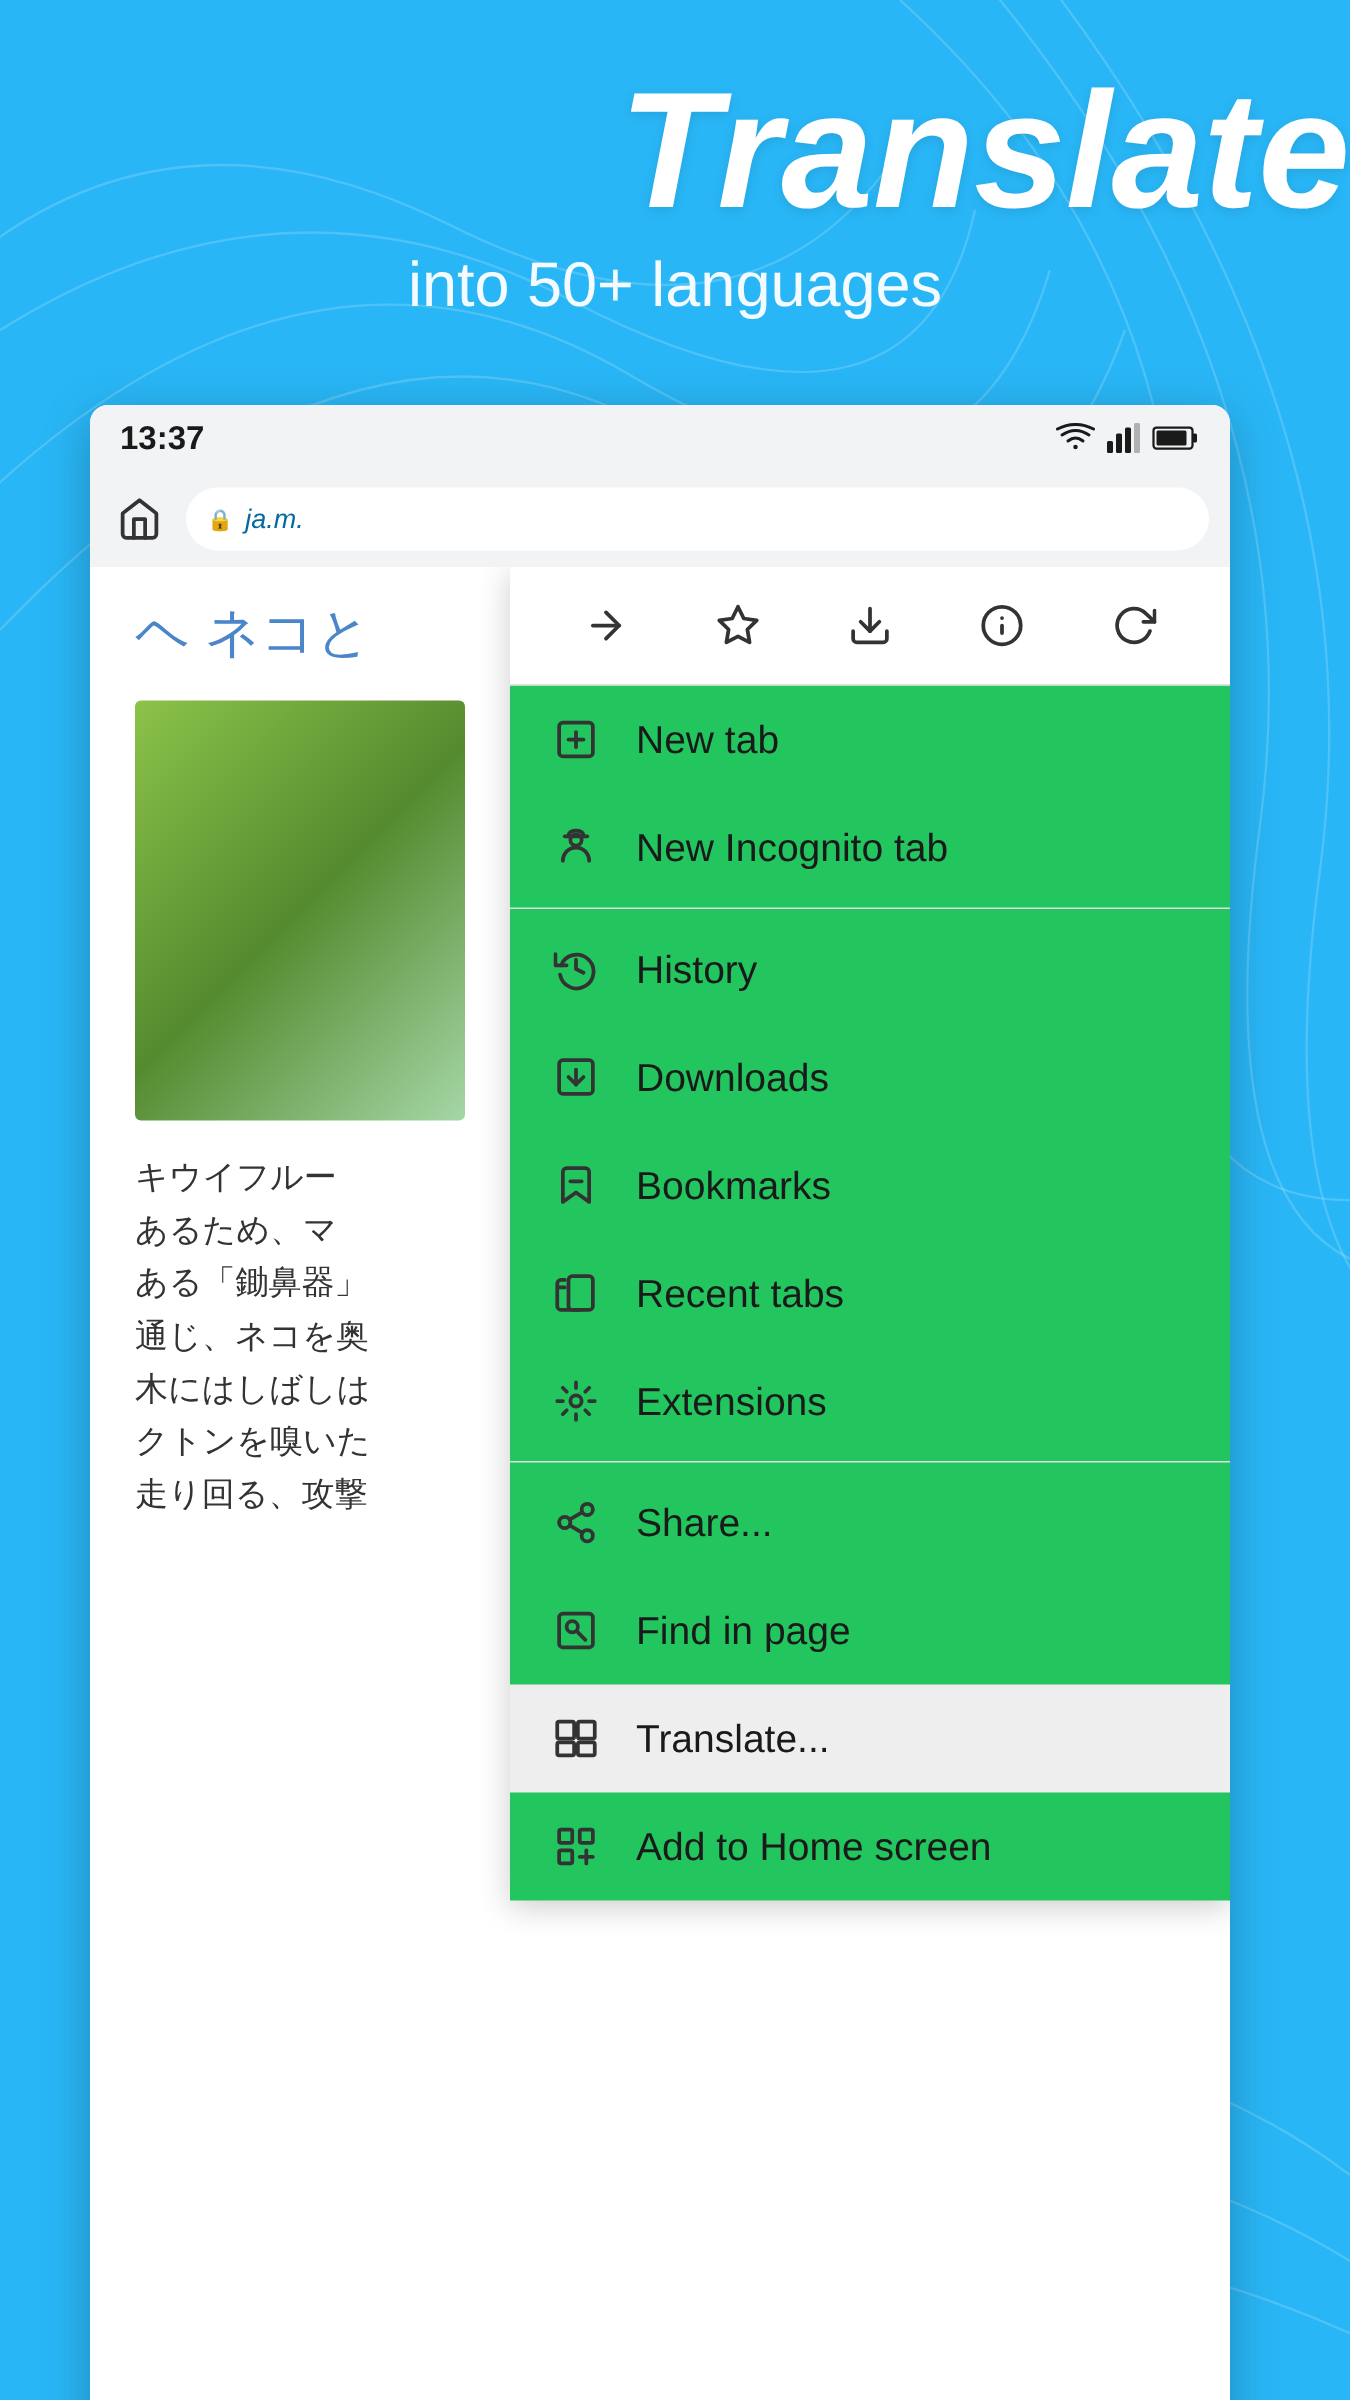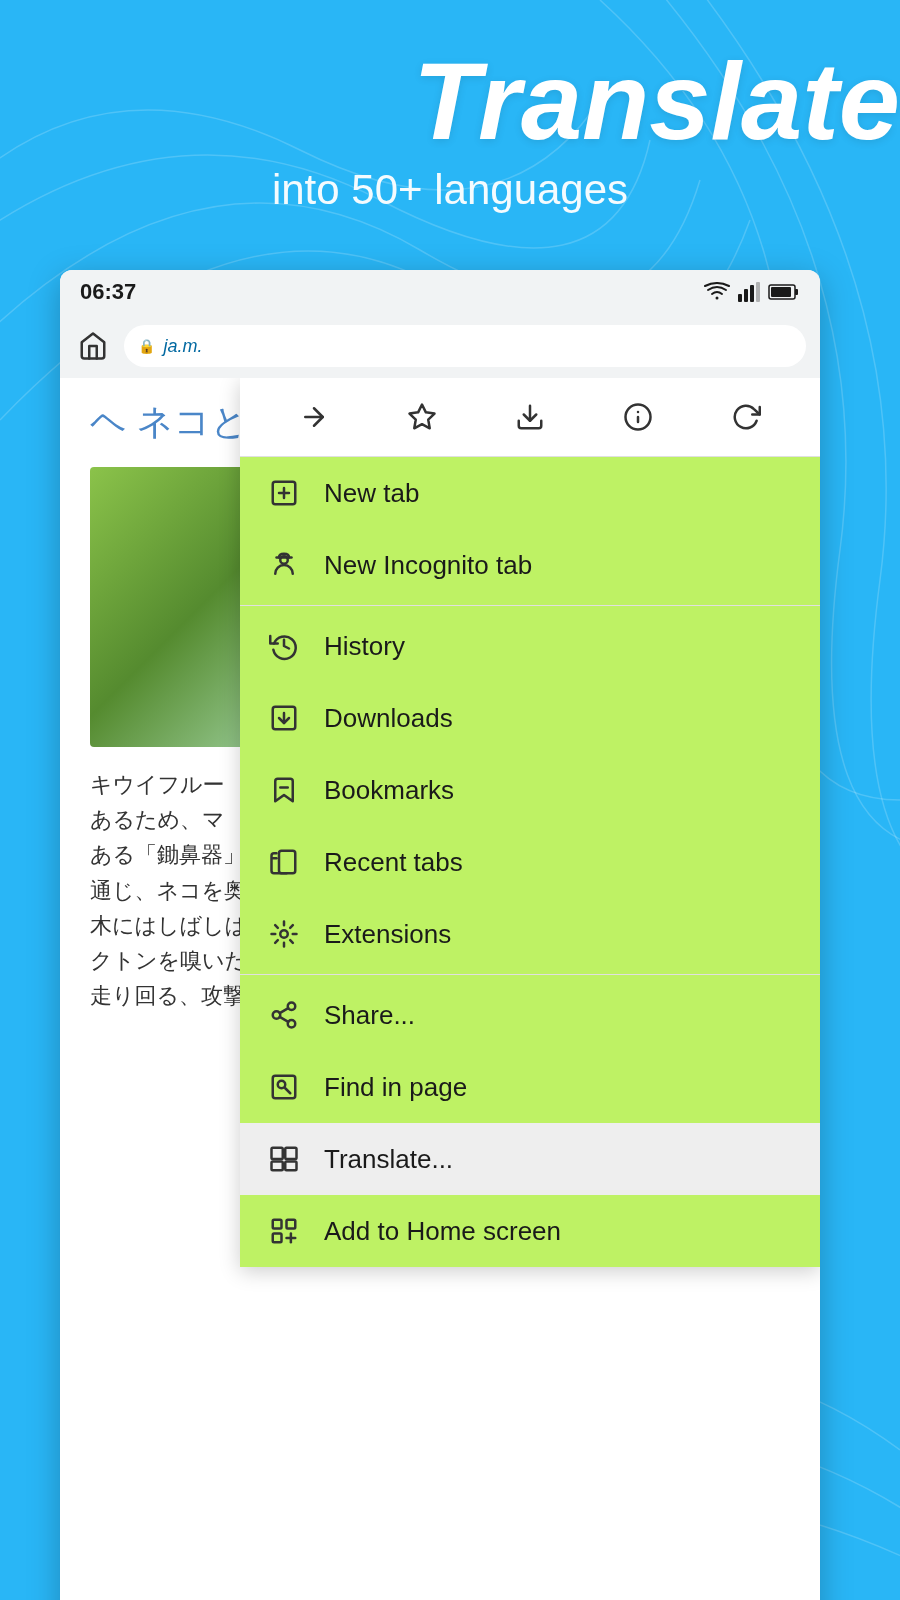--- a/index.html
+++ b/index.html
@@ -162,22 +162,22 @@
       color: #333;
       line-height: 1.6;
       margin-top: 320px;
     }
 
     
     .dropdown-menu {
       position: absolute;
       top: 0;
       right: 0;
-      width: 580px;
-      background: #bef264;
+      width: 480px;
+      background: #22c55e;
       box-shadow: 0 4px 20px rgba(0,0,0,0.2);
       z-index: 10;
     }
 
     
     .dropdown-toolbar {
       display: flex;
       align-items: center;
       justify-content: space-around;
       padding: 14px 20px;
@@ -264,21 +264,21 @@
 </svg>
 
 <div class="hero-section">
   <div class="hero-title">Translate</div>
   <div class="hero-subtitle">into 50+ languages</div>
 </div>
 
 <div class="browser-frame">
 
   <div class="status-bar">
-    <span class="status-time">06:37</span>
+    <span class="status-time">13:37</span>
     <div class="status-icons">
 
       <svg width="26" height="20" viewBox="0 0 26 20" fill="none" xmlns="http://www.w3.org/2000/svg">
         <path d="M13 16 L13 16" stroke="#1a1a1a" stroke-width="3" stroke-linecap="round"></path>
         <path d="M8 12 Q13 8 18 12" stroke="#1a1a1a" stroke-width="2" stroke-linecap="round" fill="none"></path>
         <path d="M4 8 Q13 2 22 8" stroke="#1a1a1a" stroke-width="2" stroke-linecap="round" fill="none"></path>
         <path d="M1 4 Q13 -2 25 4" stroke="#1a1a1a" stroke-width="2" stroke-linecap="round" fill="none"></path>
       </svg>
 
       <svg width="22" height="20" viewBox="0 0 22 20" fill="#1a1a1a" xmlns="http://www.w3.org/2000/svg">

